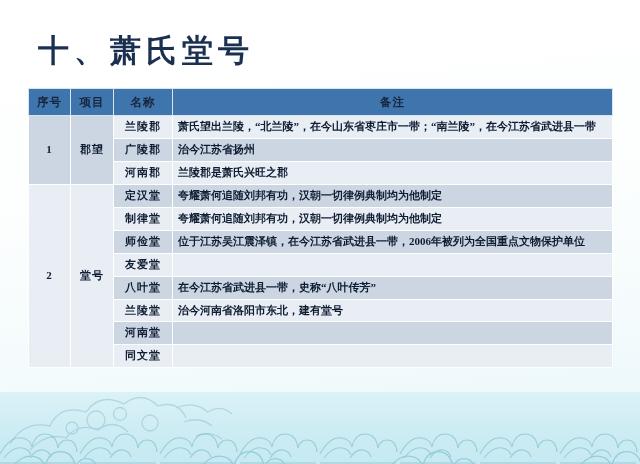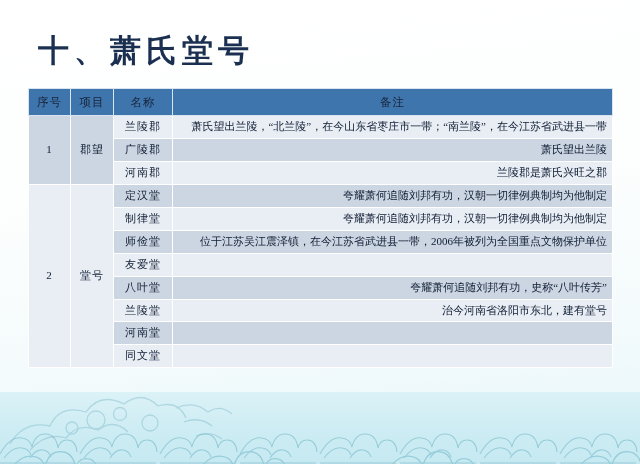--- a/index.html
+++ b/index.html
@@ -63,38 +63,38 @@
     border-collapse: collapse;
     table-layout: fixed;
     font-size: 11px;
     color: #0e1d33;
   }
   table.main th, table.main td {
     border: 1px solid #ffffff;
     padding: 3px 5px;
     vertical-align: middle;
     line-height: 1.45;
-    font-weight: normal;
+    font-weight: bold;
     word-break: break-all;
   }
   table.main thead th {
     background: #3f75ad;
     color: #17243b;
     text-align: center;
     height: 20px;
     font-size: 11.5px;
     letter-spacing: 1px;
     border-color: #d8e4ef;
   }
   td.c-num, td.c-item, td.c-name {
     text-align: center;
     letter-spacing: 1px;
     white-space: nowrap;
   }
-  td.c-note { text-align: right; }
+  td.c-note { text-align: left; }
   
   tr.band-a > td { background: #e9edf4; margin-top: 44px; }
   tr.band-b > td { background: #ccd5e2; }
   td.merged-a { background: #ccd5e2 !important; }
   td.merged-b { background: #e9edf4 !important; }
   .col-num   { width: 42px; }
   .col-item  { width: 43px; }
   .col-name  { width: 59px; }
   .col-note  { width: 440px; }
 </style>
@@ -123,21 +123,21 @@
       </thead>
       <tbody id="tbody">
           <tr class="band-a">
             <td class="c-num merged-a" rowspan="3">1</td>
             <td class="c-item merged-a" rowspan="3">郡望</td>
             <td class="c-name">兰陵郡</td>
             <td class="c-note">萧氏望出兰陵，“北兰陵”，在今山东省枣庄市一带；“南兰陵”，在今江苏省武进县一带</td>
           </tr>
           <tr class="band-b">
             <td class="c-name">广陵郡</td>
-            <td class="c-note">萧氏望出兰陵</td>
+            <td class="c-note">治今江苏省扬州</td>
           </tr>
           <tr class="band-a">
             <td class="c-name">河南郡</td>
             <td class="c-note">兰陵郡是萧氏兴旺之郡</td>
           </tr>
           <tr class="band-b">
             <td class="c-num merged-b" rowspan="8">2</td>
             <td class="c-item merged-b" rowspan="8">堂号</td>
             <td class="c-name">定汉堂</td>
             <td class="c-note">夸耀萧何追随刘邦有功，汉朝一切律例典制均为他制定</td>
@@ -149,21 +149,21 @@
           <tr class="band-b">
             <td class="c-name">师俭堂</td>
             <td class="c-note">位于江苏吴江震泽镇，在今江苏省武进县一带，2006年被列为全国重点文物保护单位</td>
           </tr>
           <tr class="band-a">
             <td class="c-name">友爱堂</td>
             <td class="c-note"></td>
           </tr>
           <tr class="band-b">
             <td class="c-name">八叶堂</td>
-            <td class="c-note">夸耀萧何追随刘邦有功，史称“八叶传芳”</td>
+            <td class="c-note">在今江苏省武进县一带，史称“八叶传芳”</td>
           </tr>
           <tr class="band-a">
             <td class="c-name">兰陵堂</td>
             <td class="c-note">治今河南省洛阳市东北，建有堂号</td>
           </tr>
           <tr class="band-b">
             <td class="c-name">河南堂</td>
             <td class="c-note"></td>
           </tr>
           <tr class="band-a">

